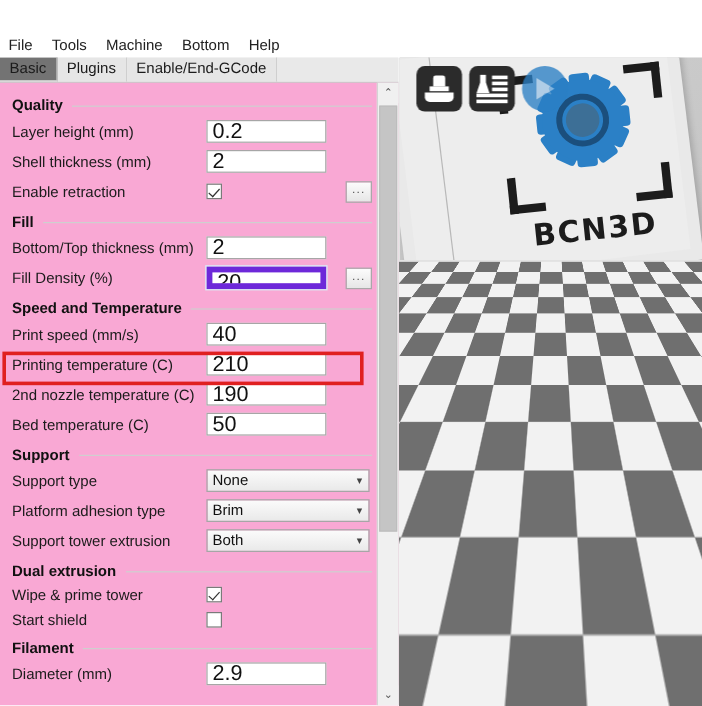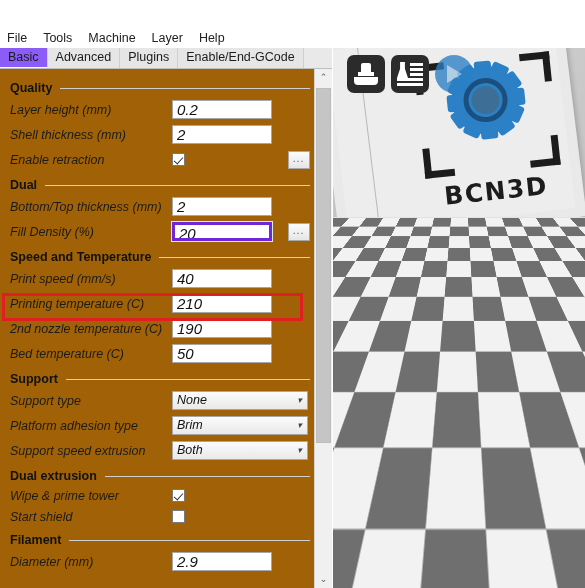--- a/index.html
+++ b/index.html
@@ -62,31 +62,31 @@
     font-size: 12.5px; color: #1b1b1b;
     padding: 2px 8px 3px 8px;
     height: 20px;
     line-height: 15px;
     background: #e6e6e6;
     border-right: 1px solid #cfcfcf;
     white-space: nowrap;
     cursor: default;
   }
   .tab.active {
-    background: #8b5cf6;
+    background: #737373;
     border-bottom: 1px solid #ffffff;
     position: relative; z-index: 2;
   }
   .tabbar-filler { flex: 1; height: 20px; background: #e9e9e9; }
 
   
   .settings {
     position: absolute; left: 0; top: 69px;
     width: 332px; height: 519px;
-    background: #a16207;
+    background: #f9a8d4;
     border-right: 1px solid #c4c4c4;
     overflow: hidden;
   }
   .settings-inner {
     position: absolute; left: 0; top: 0;
     width: 318px; padding: 6px 0 0 0;
   }
 
   .group-head {
     display: flex; align-items: center;
@@ -98,41 +98,40 @@
   }
   .group-head .gh-rule {
     flex: 1; height: 1px; background: #cfcfcf;
   }
 
   .row {
     display: flex; align-items: center;
     height: 25px;
     padding-left: 10px;
     padding-right: 8px;
-    font-style: italic;
   }
   .row .lbl {
     font-size: 12.5px; color: #1b1b1b;
     white-space: nowrap;
     width: 162px; flex: none;
   }
   .row .lbl.wide { width: 162px; }
 
   .txtbox {
     width: 100px; height: 19px;
     border: 1px solid #a6a6a6;
     background: #ffffff;
-    font-size: 15px; color: #111;
+    font-size: 18px; color: #111;
     line-height: 17px;
     padding-left: 4px;
     white-space: nowrap; overflow: hidden;
     flex: none;
   }
   .txtbox.focused {
-    border: 3px solid #6d28d9;
+    border: 5px solid #6d28d9;
     outline: 1px solid #d9ecf5;
   }
 
   .dropdown {
     width: 136px; height: 19px;
     border: 1px solid #a6a6a6;
     background: linear-gradient(#fbfbfb,#e9e9e9);
     font-size: 12.5px; color: #111;
     line-height: 17px;
     padding-left: 4px;
@@ -396,27 +395,26 @@
 </head>
 <body>
 
 <div id="app">
 
 
   <div class="menubar">
     <div class="menu-item">File</div>
     <div class="menu-item">Tools</div>
     <div class="menu-item">Machine</div>
-    <div class="menu-item">Layer</div>
+    <div class="menu-item">Bottom</div>
     <div class="menu-item">Help</div>
   </div>
 
   <div class="tabbar">
     <div class="tab active">Basic</div>
-    <div class="tab">Advanced</div>
     <div class="tab">Plugins</div>
     <div class="tab">Enable/End-GCode</div>
     <div class="tabbar-filler"></div>
   </div>
 
   <div class="settings">
     <div class="settings-inner">
 
       <div class="group-head">
         <div class="gh-text">Quality</div>
@@ -430,21 +428,21 @@
         <div class="lbl">Shell thickness (mm)</div>
         <div class="txtbox">2</div>
       </div>
       <div class="row">
         <div class="lbl">Enable retraction</div>
         <div class="checkbox checked"></div>
         <div class="dots-btn">...</div>
       </div>
 
       <div class="group-head">
-        <div class="gh-text">Dual</div>
+        <div class="gh-text">Fill</div>
         <div class="gh-rule"></div>
       </div>
       <div class="row">
         <div class="lbl wide">Bottom/Top thickness (mm)</div>
         <div class="txtbox">2</div>
       </div>
       <div class="row">
         <div class="lbl">Fill Density (%)</div>
         <div class="txtbox focused">20</div>
         <div class="dots-btn">...</div>
@@ -483,21 +481,21 @@
         </div>
       </div>
       <div class="row">
         <div class="lbl">Platform adhesion type</div>
         <div class="dropdown">
           <span class="dd-val">Brim</span>
           <span class="dd-arrow">▾</span>
         </div>
       </div>
       <div class="row">
-        <div class="lbl">Support speed extrusion</div>
+        <div class="lbl">Support tower extrusion</div>
         <div class="dropdown">
           <span class="dd-val">Both</span>
           <span class="dd-arrow">▾</span>
         </div>
       </div>
 
       <div class="group-head">
         <div class="gh-text">Dual extrusion</div>
         <div class="gh-rule"></div>
       </div>

